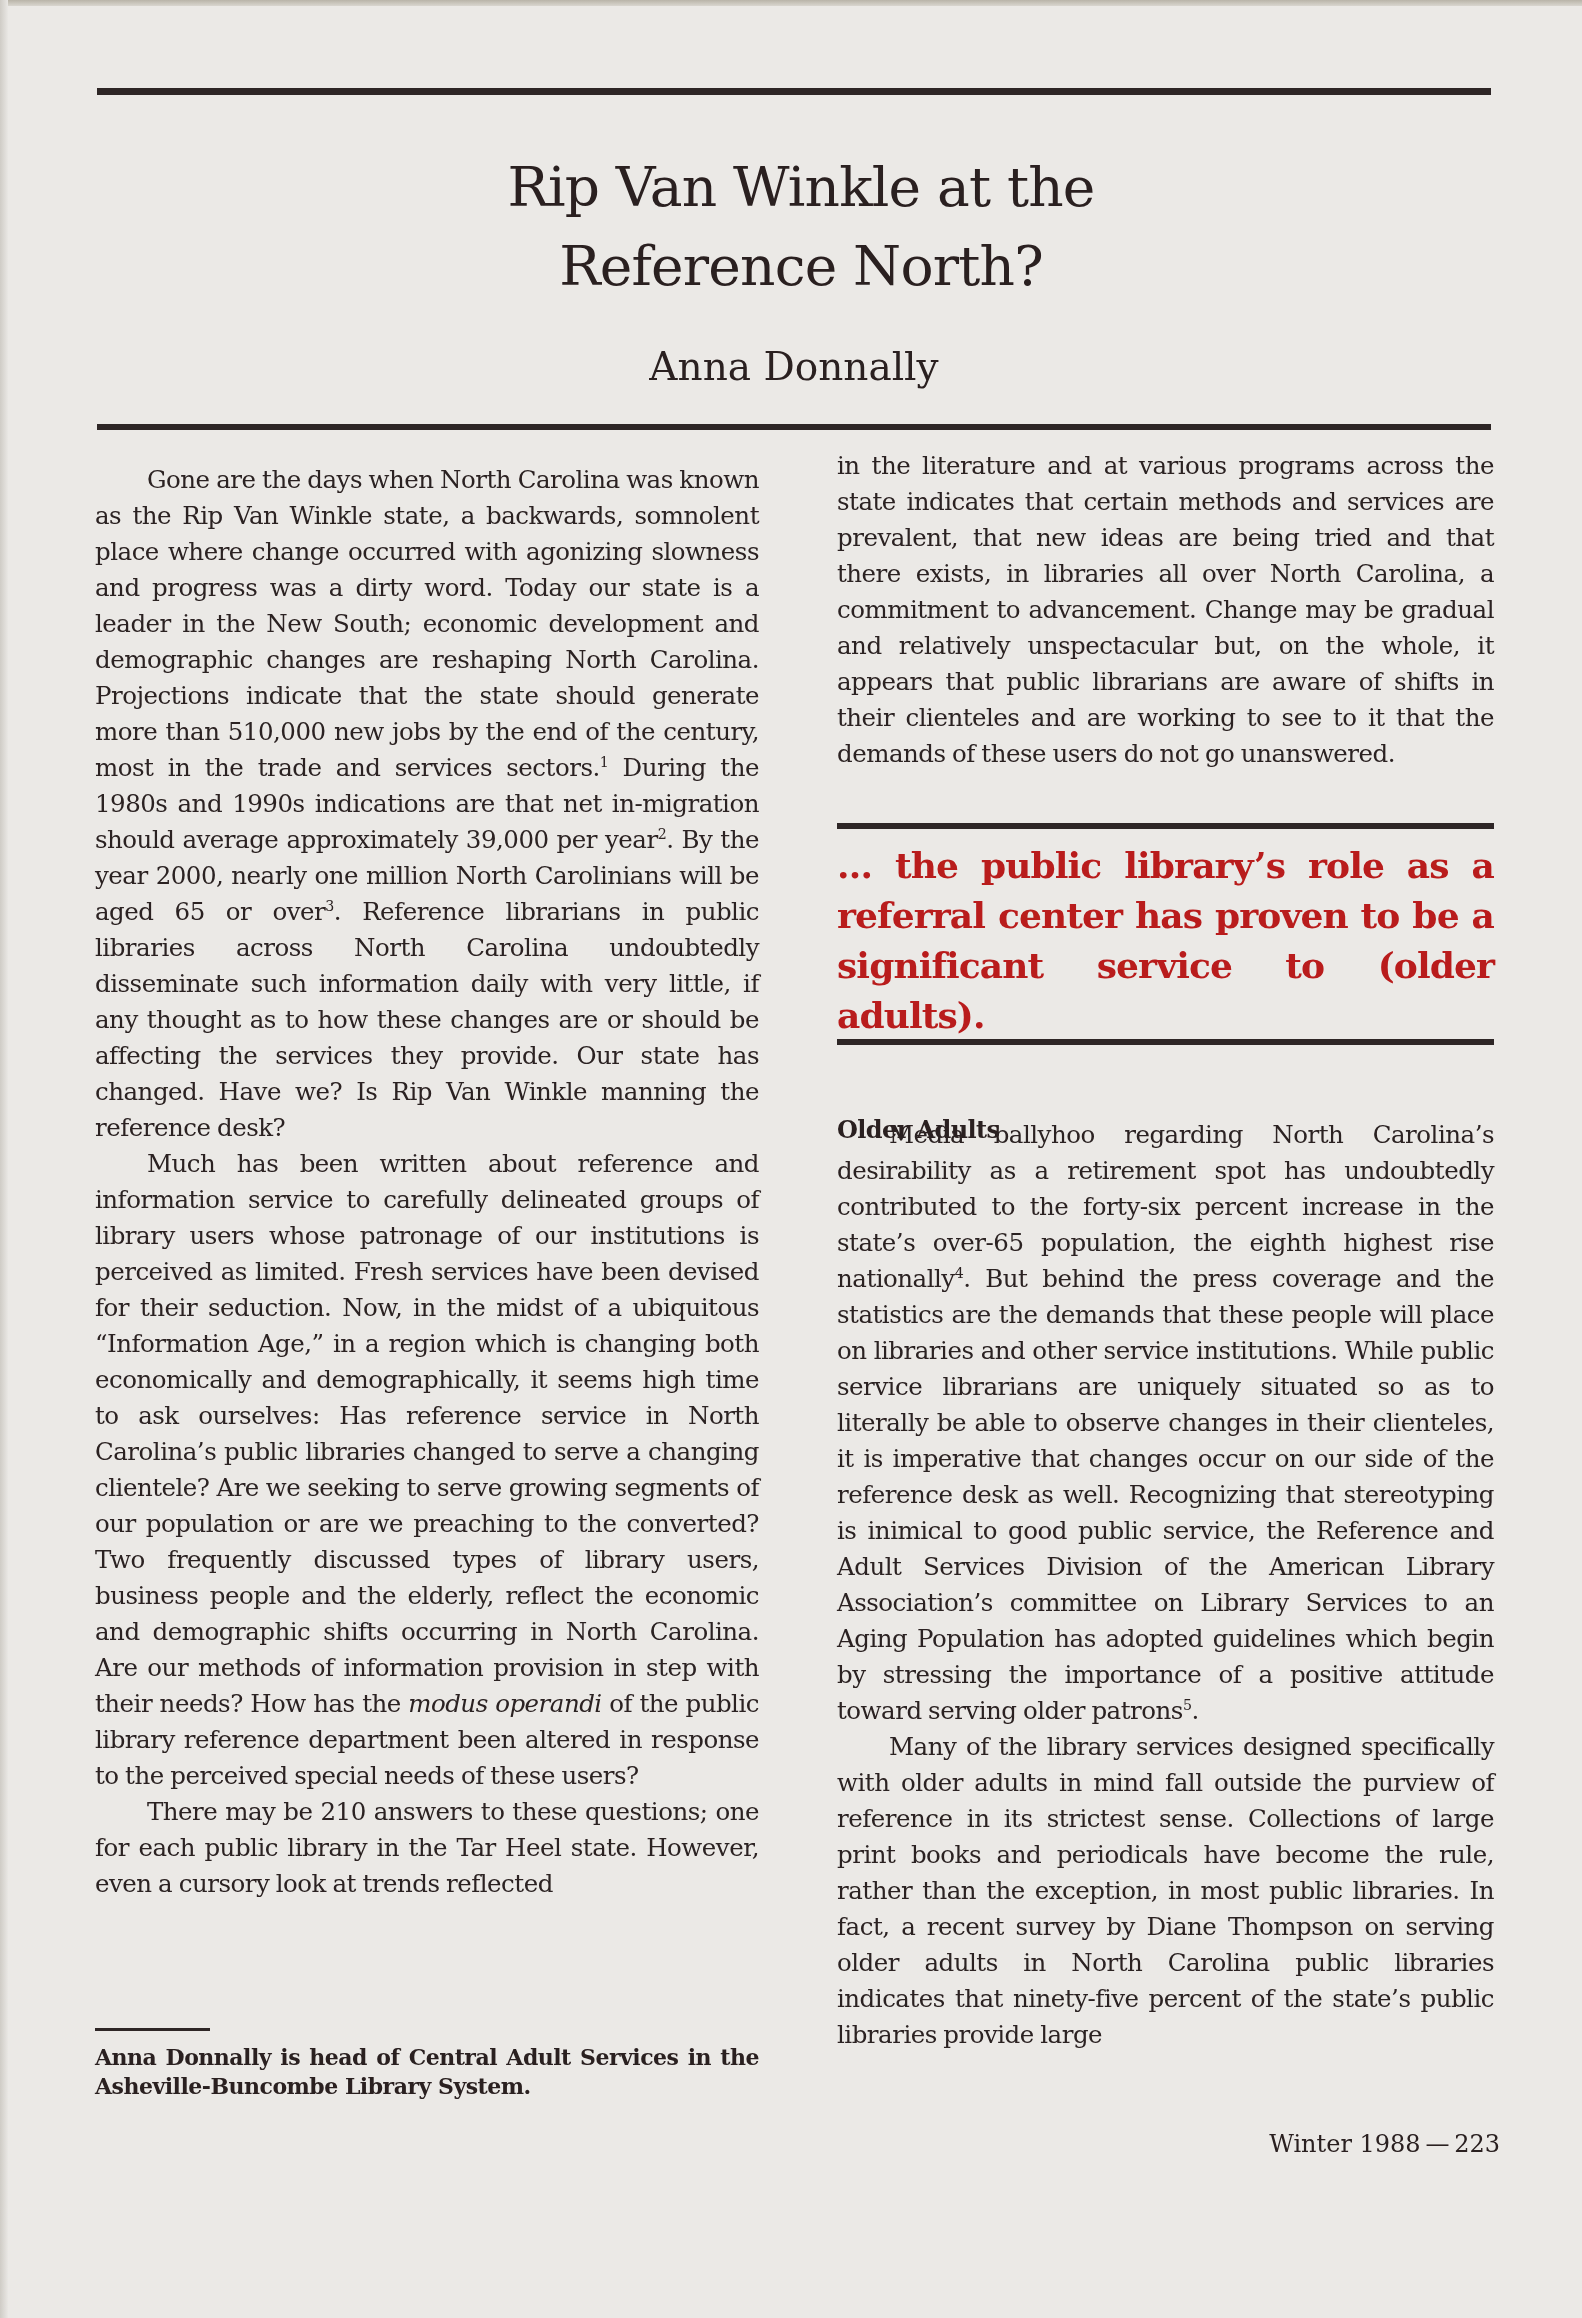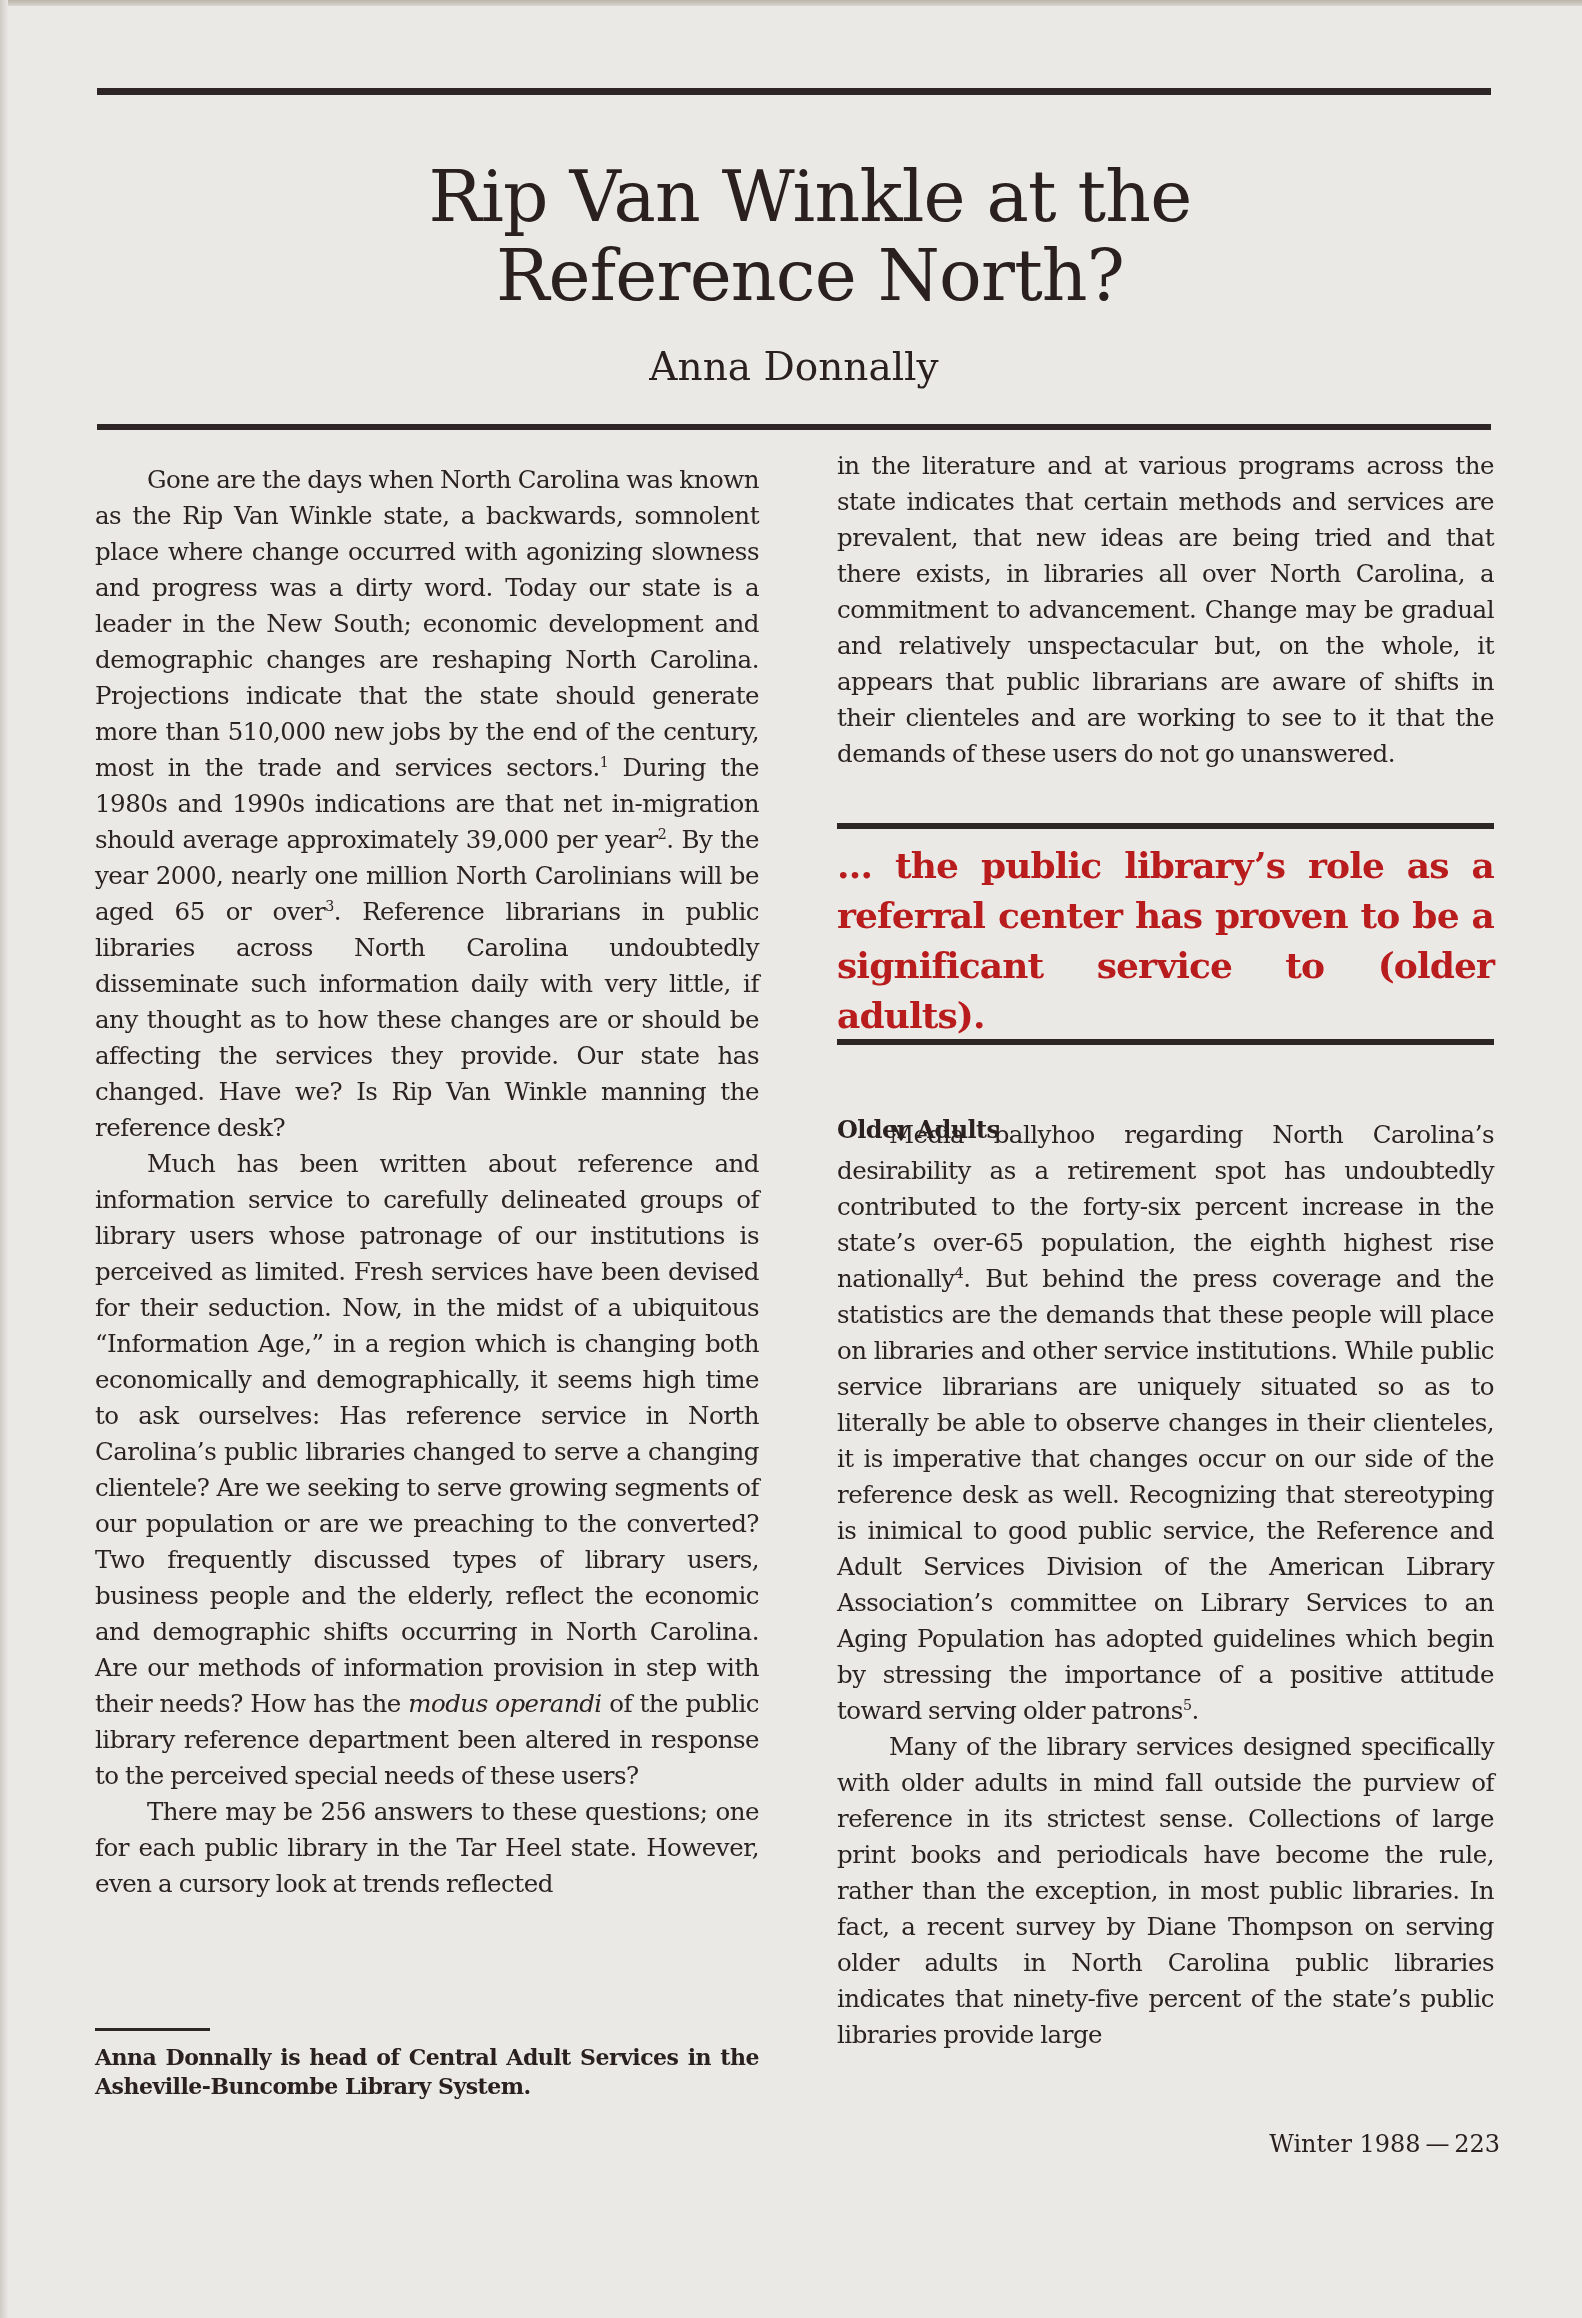--- a/index.html
+++ b/index.html
@@ -33,25 +33,25 @@
     }
     .rule.top { left: 97px; top: 88px; width: 1394px; height: 7.1px; }
     .rule.below-author { left: 97px; top: 424px; width: 1394px; height: 6.3px; }
 
     .title {
       position: absolute;
       left: 97px; width: 1394px; top: 141px;
       text-align: center;
       font-family: "DejaVu Serif", serif;
       font-weight: normal;
-      font-size: 71px;
+      font-size: 55px;
       line-height: 79px;
       letter-spacing: -0.8px;
       color: #2a2020;
-      margin: 16px;
+      margin: 7px;
     }
     .author {
       position: absolute;
       left: 97px; width: 1394px; top: 345px;
       text-align: center;
       font-size: 39px;
       line-height: 44px;
       color: #2a2020;
     }
 
@@ -126,21 +126,21 @@
     <span>Reference North?</span>
   </h1>
 
   <div class="author">Anna Donnally</div>
 
   <div class="rule below-author"></div>
 
   <div class="col col-left">
     <p>Gone are the days when North Carolina was known as the Rip Van Winkle state, a backwards, somnolent place where change occurred with agonizing slowness and progress was a dirty word. Today our state is a leader in the New South; economic development and demographic changes are reshaping North Carolina. Projections indicate that the state should generate more than 510,000 new jobs by the end of the century, most in the trade and services sectors.<sup>1</sup> During the 1980s and 1990s indications are that net in-migration should average approximately 39,000 per year<sup>2</sup>. By the year 2000, nearly one million North Carolinians will be aged 65 or over<sup>3</sup>. Reference librarians in public libraries across North Carolina undoubtedly disseminate such information daily with very little, if any thought as to how these changes are or should be affecting the services they provide. Our state has changed. Have we? Is Rip Van Winkle manning the reference desk?</p>
     <p>Much has been written about reference and information service to carefully delineated groups of library users whose patronage of our institutions is perceived as limited. Fresh services have been devised for their seduction. Now, in the midst of a ubiquitous “Information Age,” in a region which is changing both economically and demographically, it seems high time to ask ourselves: Has reference service in North Carolina’s public libraries changed to serve a changing clientele? Are we seeking to serve growing segments of our population or are we preaching to the converted? Two frequently discussed types of library users, business people and the elderly, reflect the economic and demographic shifts occurring in North Carolina. Are our methods of information provision in step with their needs? How has the <em>modus operandi</em> of the public library reference department been altered in response to the perceived special needs of these users?</p>
-    <p>There may be 256 answers to these questions; one for each public library in the Tar Heel state. However, even a cursory look at trends reflected</p>
+    <p>There may be 210 answers to these questions; one for each public library in the Tar Heel state. However, even a cursory look at trends reflected</p>
   </div>
 
   <div class="col col-right">
     <p class="noindent">in the literature and at various programs across the state indicates that certain methods and services are prevalent, that new ideas are being tried and that there exists, in libraries all over North Carolina, a commitment to advancement. Change may be gradual and relatively unspectacular but, on the whole, it appears that public librarians are aware of shifts in their clienteles and are working to see to it that the demands of these users do not go unanswered.</p>
   </div>
 
   <div class="pull-rule-top"></div>
   <div class="pull-quote">… the public library’s role as a referral center has proven to be a significant service to (older adults).</div>
   <div class="pull-rule-bottom"></div>
 

